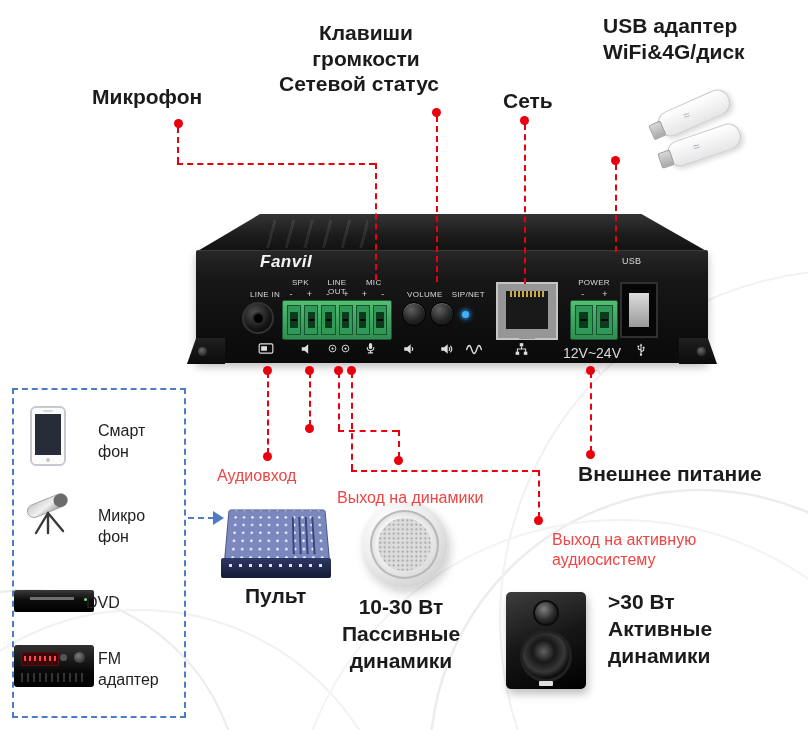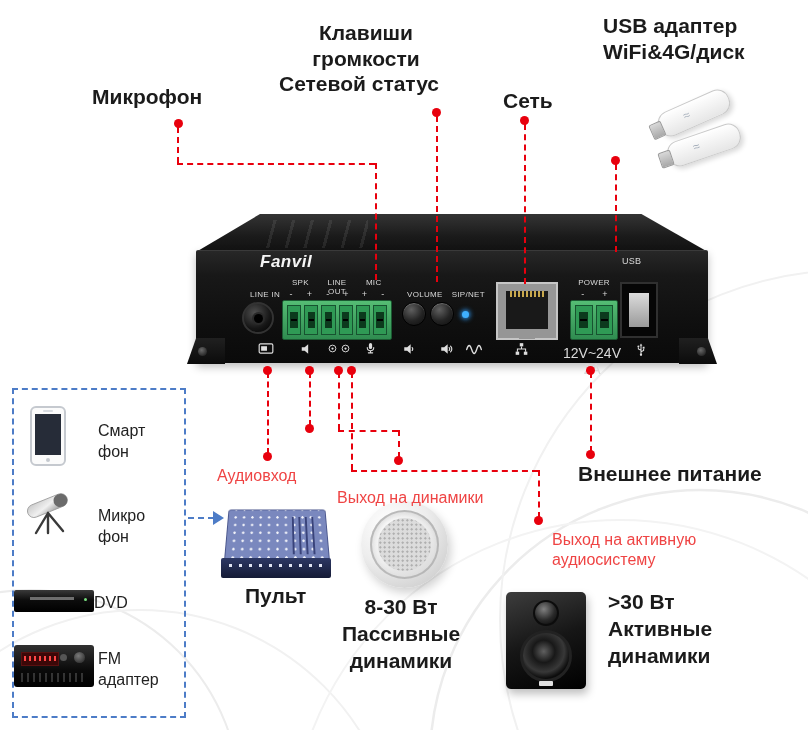--- a/index.html
+++ b/index.html
@@ -152,21 +152,21 @@
 
   <div class="callout" style="left:92px;top:84px">Микрофон</div>
   <div class="callout preline center" style="left:266px;top:20px;width:200px">Клавиши
 громкости</div>
   <div class="callout center" style="left:259px;top:71px;width:200px">Сетевой статус</div>
   <div class="callout" style="left:503px;top:88px">Сеть</div>
   <div class="callout preline" style="left:603px;top:13px">USB адаптер
 WiFi&amp;4G/диск</div>
   <div class="callout" style="left:578px;top:461px">Внешнее питание</div>
   <div class="callout" style="left:245px;top:583px">Пульт</div>
-  <div class="callout preline center" style="left:338px;top:593px;width:126px;line-height:27px">8-30 Вт
+  <div class="callout preline center" style="left:338px;top:593px;width:126px;line-height:27px">10-30 Вт
 Пассивные
 динамики</div>
   <div class="callout preline" style="left:608px;top:588px;line-height:27px">&gt;30 Вт
 Активные
 динамики</div>
   <div class="note" style="left:217px;top:466px">Аудиовход</div>
   <div class="note" style="left:337px;top:488px">Выход на динамики</div>
   <div class="note preline" style="left:552px;top:530px">Выход на активную
 аудиосистему</div>
 
@@ -360,21 +360,21 @@
       </g>
       <path d="M28 24 16 44M28 24l15 18M28 24v20" stroke="#3a3a3a" stroke-width="2.4" fill="none" stroke-linecap="round"></path>
     </svg>
   </div>
   <div class="src-label" style="left:98px;top:505px;width:48px">Микрофон</div>
 
   <div class="dvd">
     <span class="dvd-tray"></span>
     <span class="dvd-led"></span>
   </div>
-  <div class="src-label" style="left:94px;top:592px">DVD</div>
+  <div class="src-label" style="left:86px;top:592px">DVD</div>
 
   <div class="fm">
     <span class="fm-display"></span>
     <span class="fm-knob1"></span>
     <span class="fm-knob2"></span>
     <span class="fm-grille"></span>
   </div>
   <div class="src-label" style="left:98px;top:648px;width:74px">FM адаптер</div>
 
   <span class="barrow-line"></span>

